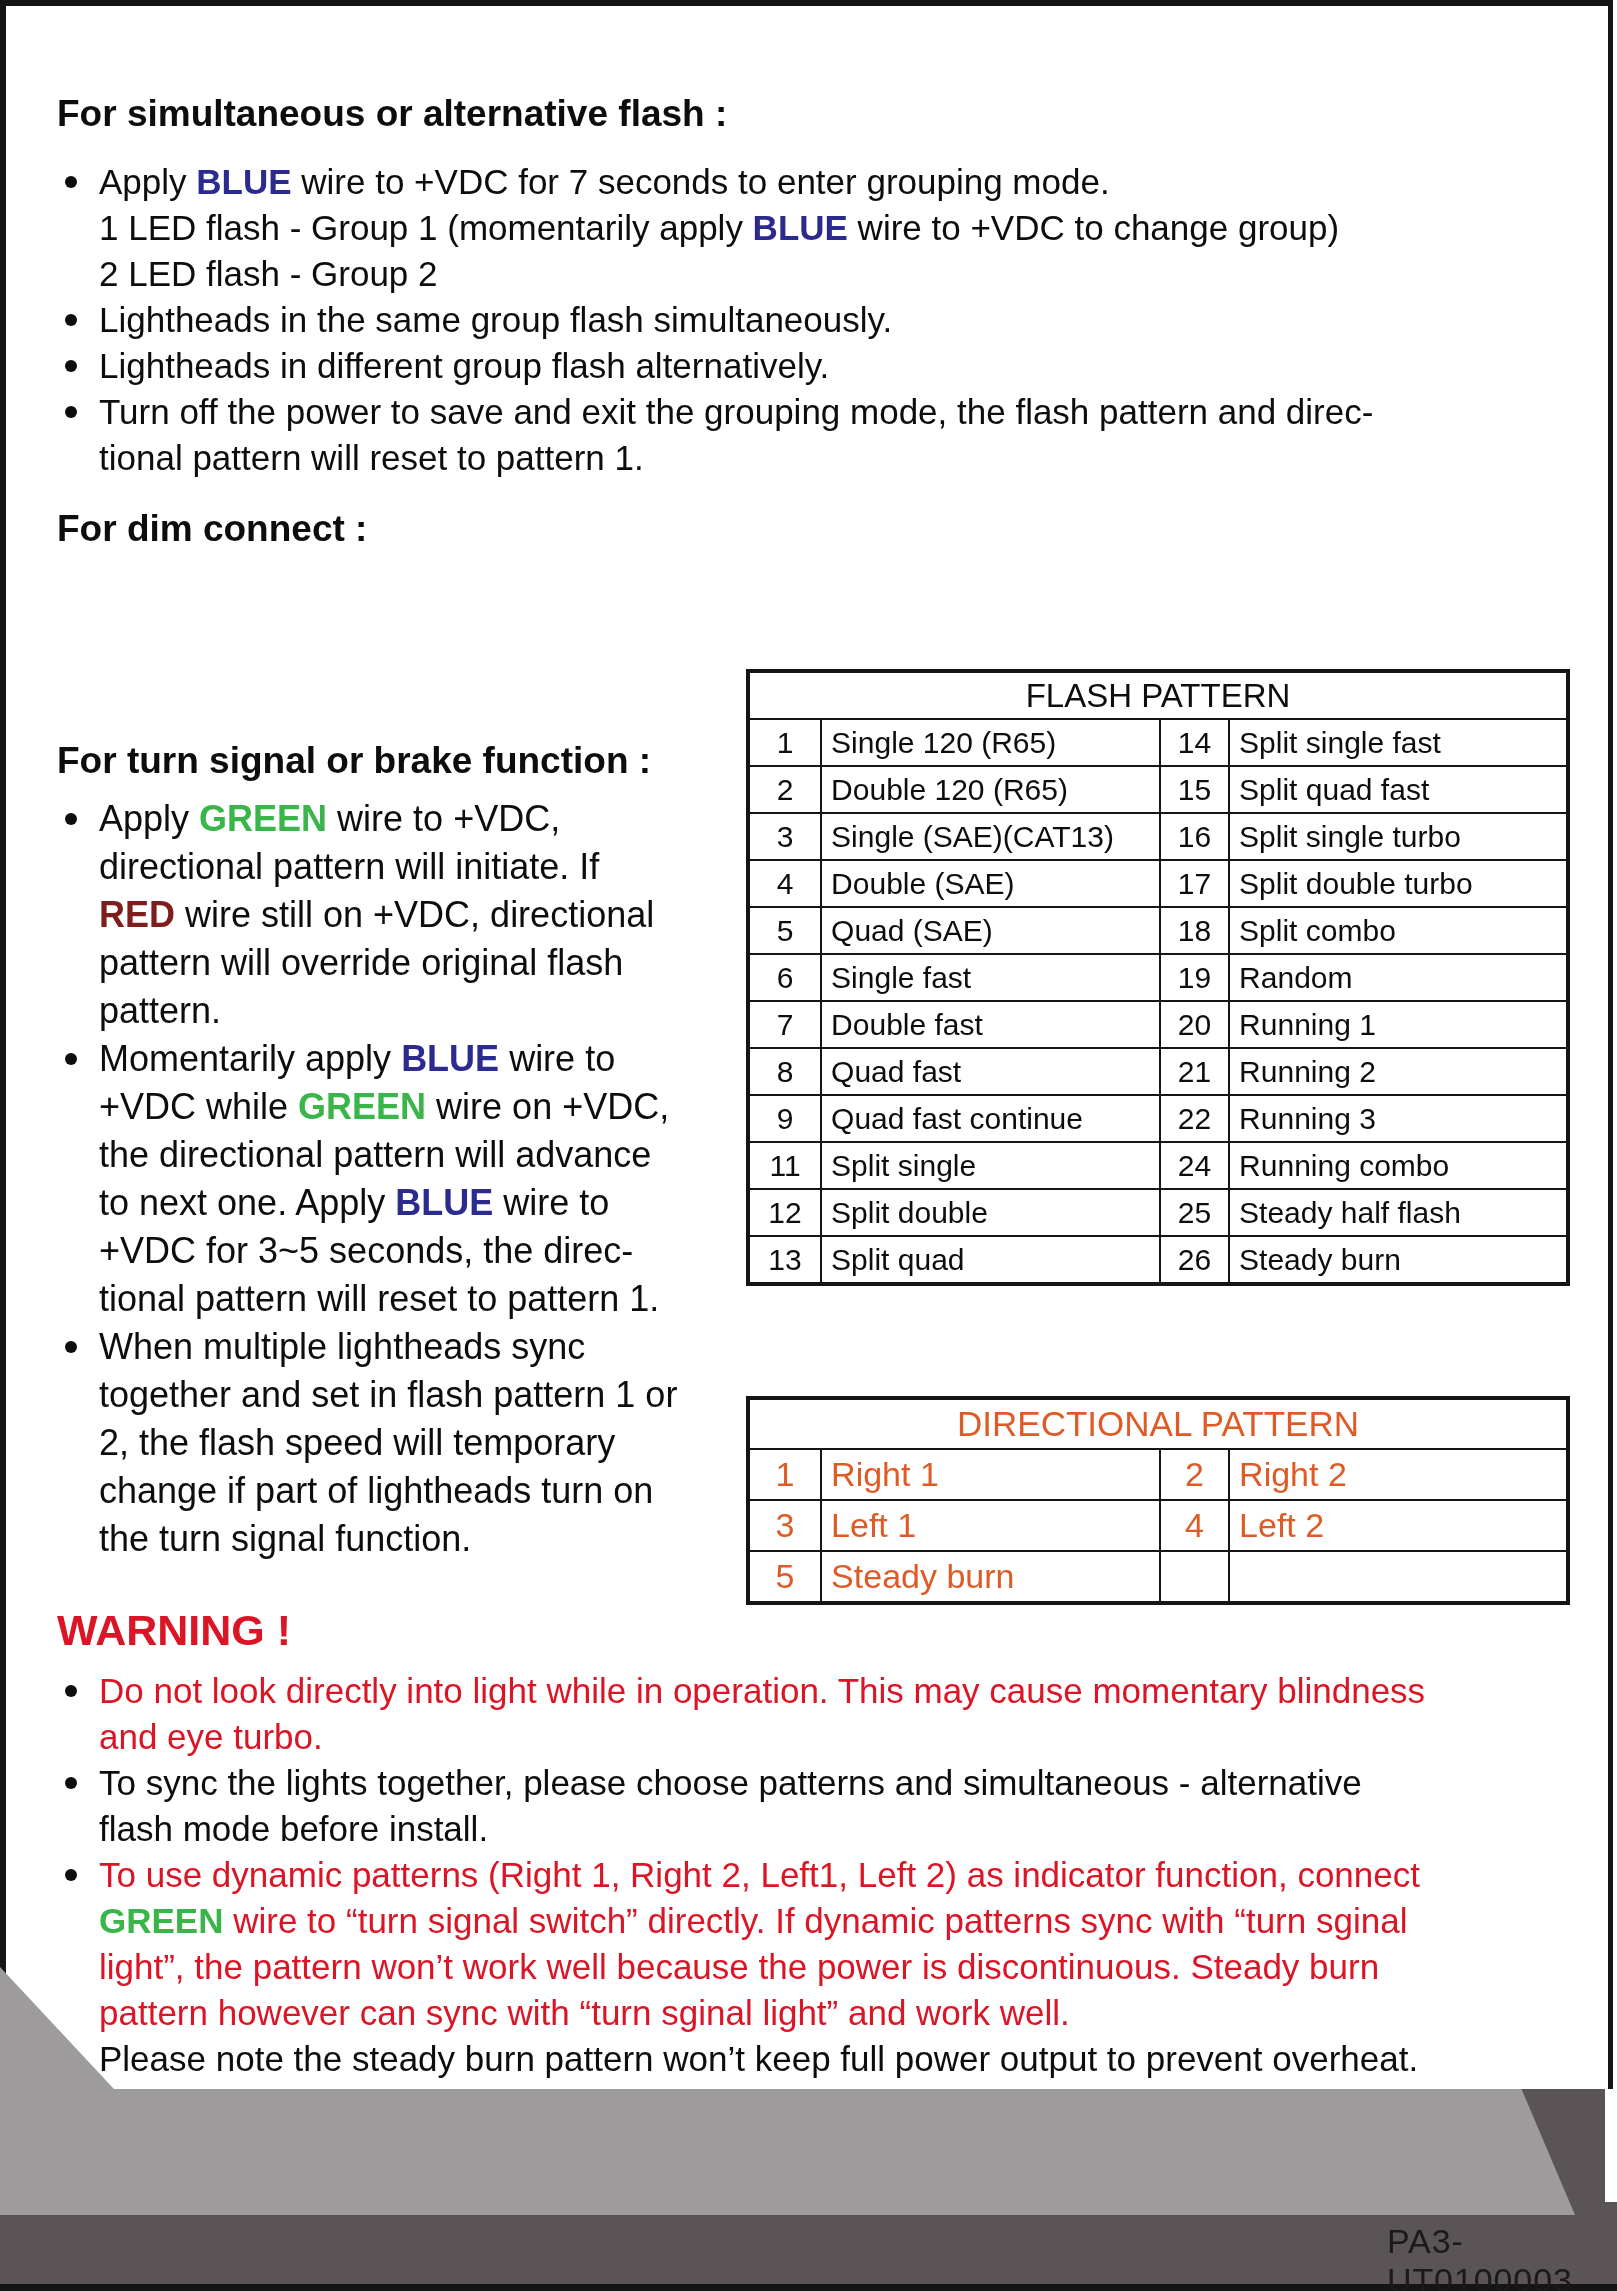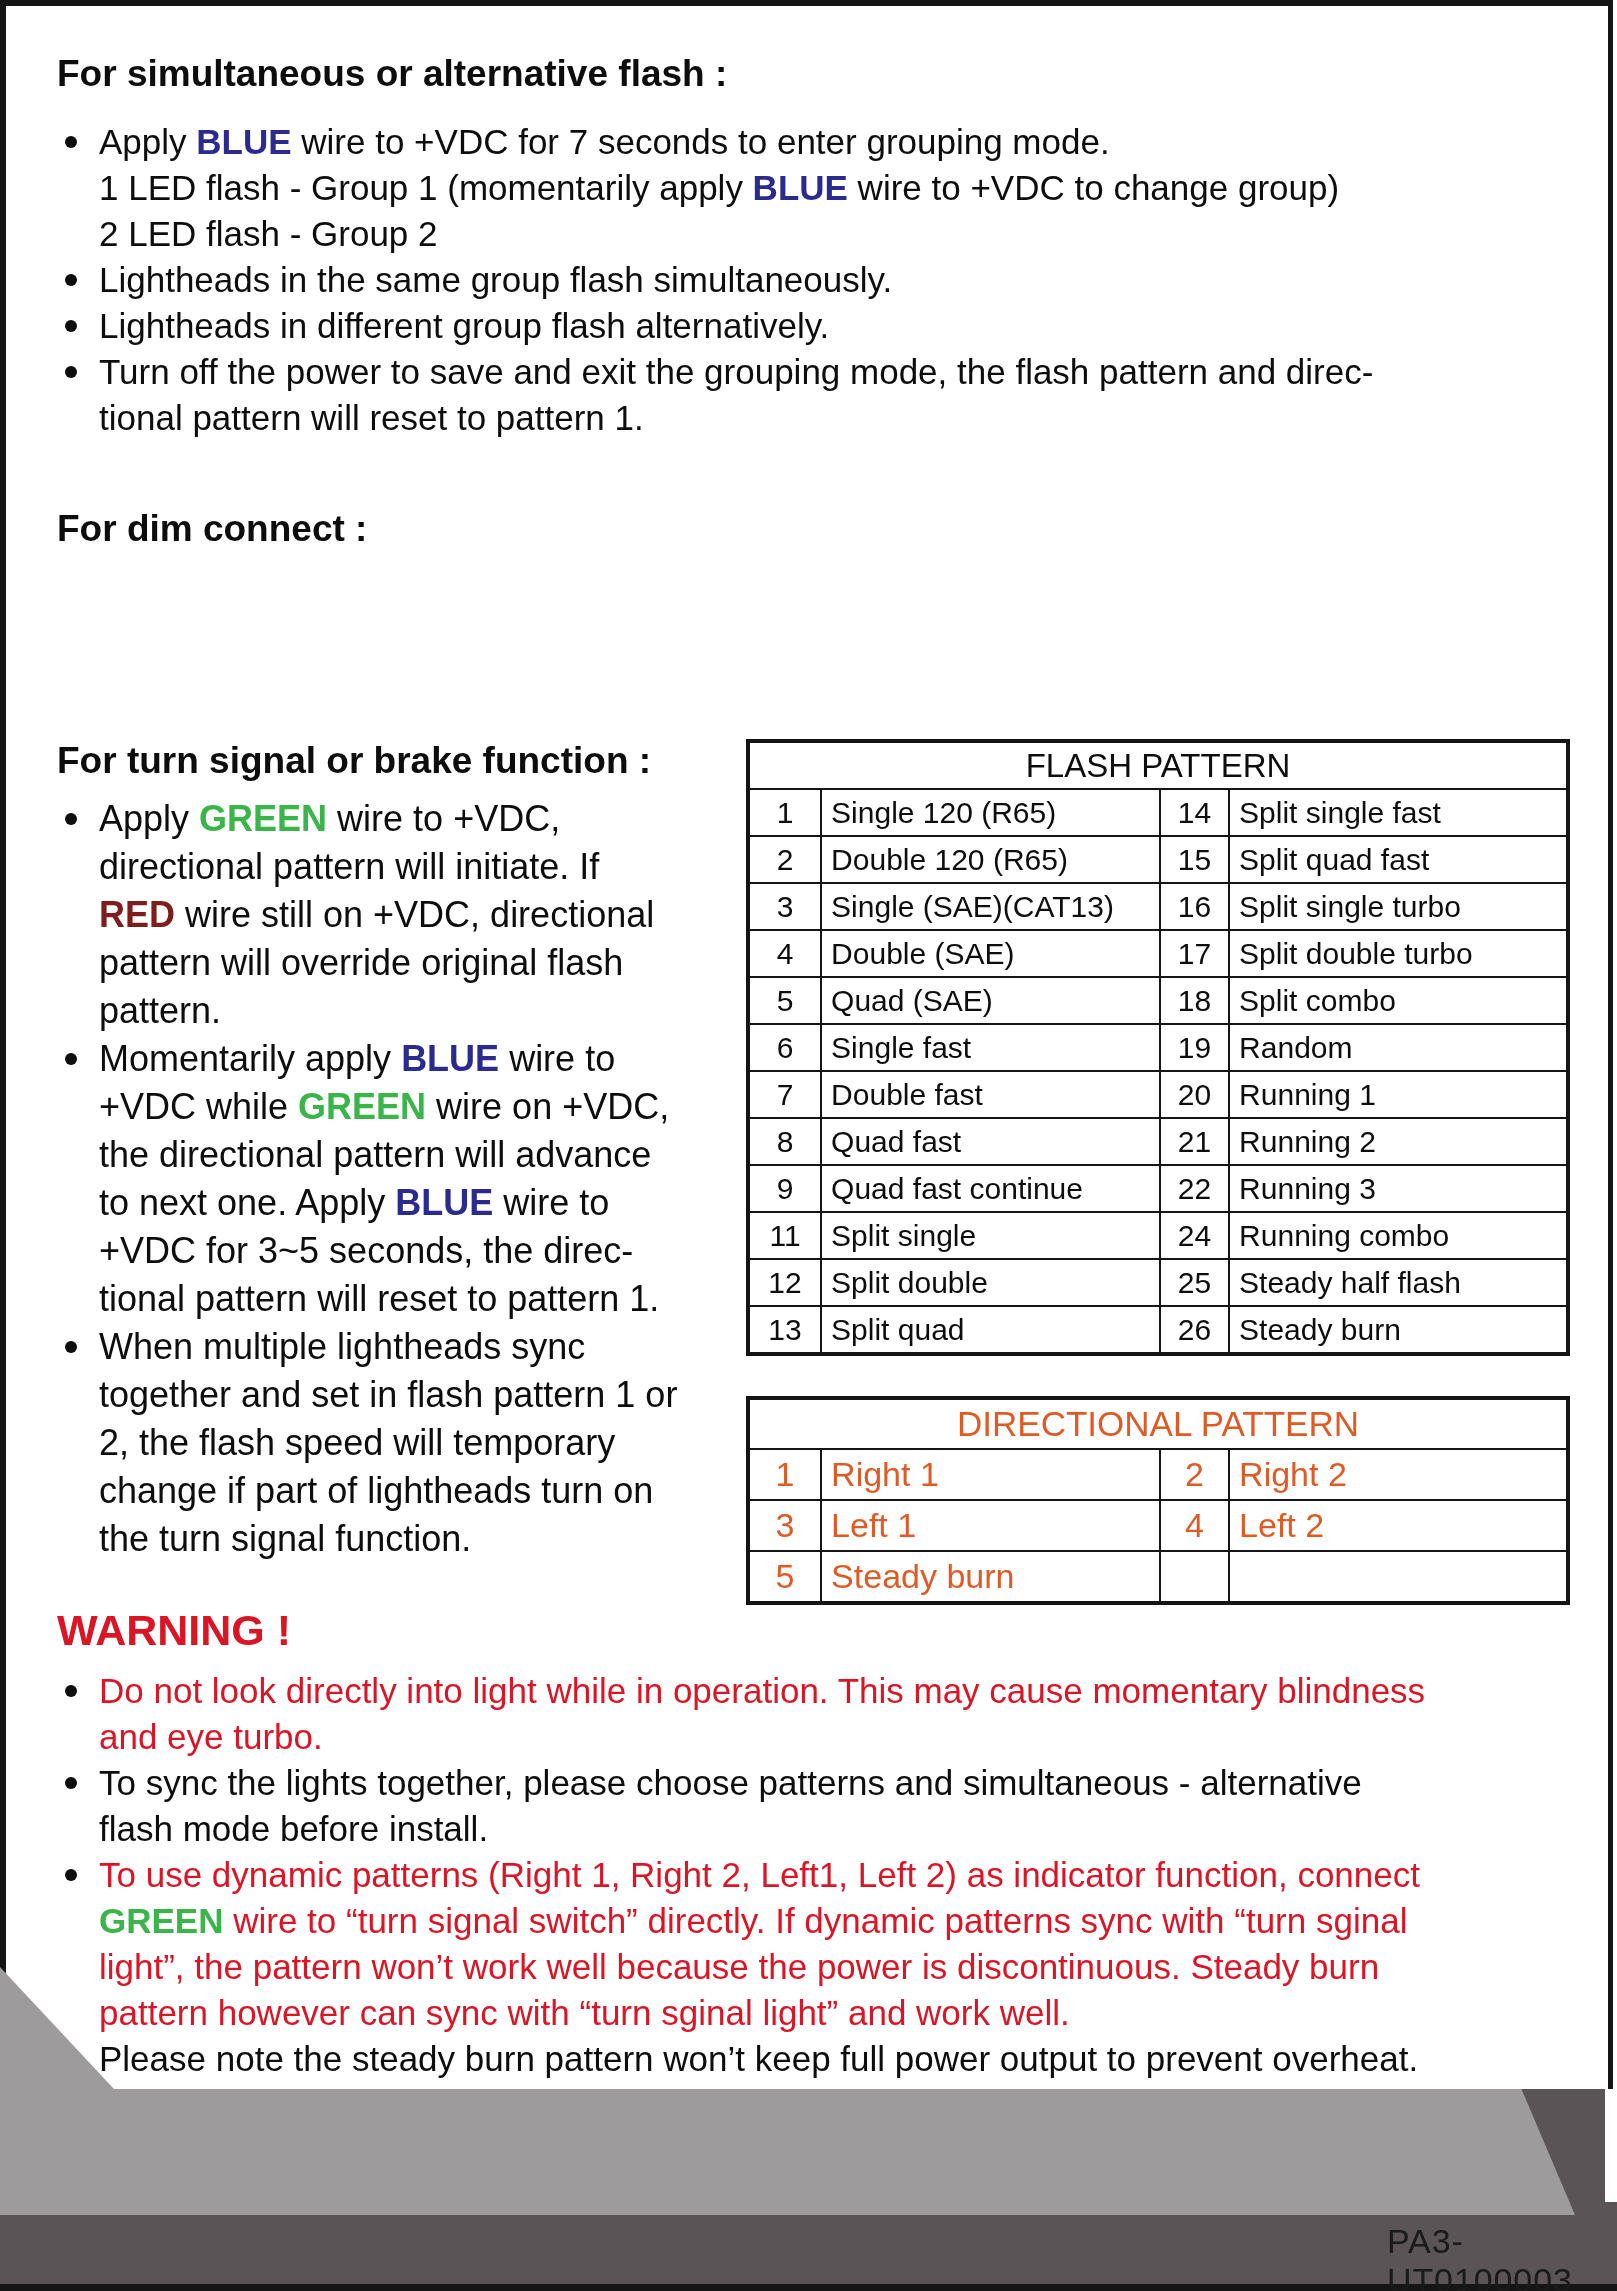--- a/index.html
+++ b/index.html
@@ -16,21 +16,21 @@
   .h1{font-size:37px;font-weight:bold;color:#0d0d0d;}
   .warn-h{font-size:43px;font-weight:bold;color:#da1525;margin-bottom:12.8px;}
 
   
   .bitem{display:flex;}
   .dot{flex:0 0 42px;position:relative;}
   .dot::before{content:"";position:absolute;left:8.2px;top:17.4px;width:12px;height:12px;border-radius:50%;background:#0d0d0d;}
   .btext{font-size:35px;line-height:46px;white-space:nowrap;color:#0d0d0d;}
 
   .sec-sim{position:absolute;left:57px;top:53px;width:1462px;}
-  .sec-sim .h1{margin-bottom:24px;}
+  .sec-sim .h1{margin-bottom:24px;margin-top:40px;}
 
   .sec-dim{position:absolute;left:57px;top:508px;width:1517px;}
   .sec-dim .h1{margin-bottom:22px;}
 
   .sec-turn{position:absolute;left:57px;top:740px;width:704px;}
   .sec-turn .h1{margin-bottom:12.8px;}
   .sec-turn .btext{font-size:36px;line-height:48px;}
   .sec-turn .dot::before{top:18.3px;}
 
   .sec-warn{position:absolute;left:57px;top:1606px;width:1535px;}
@@ -41,21 +41,21 @@
   .c-red{color:#7f1d1d;font-weight:bold;}
   .c-rtxt{color:#da1525;}
   .c-wht{color:#ffffff;font-weight:bold;-webkit-text-stroke:1.5px #000;}
 
   
   .ptable{border-collapse:collapse;table-layout:fixed;background:#fff;border:4.6px solid #151515;}
   .ptable th,.ptable td{border:2.7px solid #151515;overflow:hidden;white-space:nowrap;}
   .col-n1{width:73px;} .col-p1{width:339px;} .col-n2{width:69px;} .col-p2{width:339px;}
   td.num{text-align:center;}
   td.name{padding-left:9.1px;text-align:left;}
-  .flash{position:absolute;left:746px;top:739px;width:823px;}
+  .flash{position:absolute;left:746px;top:669px;width:823px;}
   .flash th{height:43px;font-size:33px;font-weight:normal;color:#0d0d0d;}
   .flash td{height:43px;font-size:30px;color:#0d0d0d;}
   .dir{position:absolute;left:746px;top:1396px;width:823px;color:#de5b26;}
   .dir th{height:46px;font-size:35px;font-weight:normal;}
   .dir td{height:47px;font-size:34px;}
 
   
   .f-light-corner{position:absolute;left:0;top:1967px;width:114px;height:122px;background:#9e9b9c;clip-path:polygon(0 0,100% 100%,0 100%);}
   .f-dark{position:absolute;left:0;top:2089px;width:1617px;height:197px;background:#5a5456;}
   .f-light{position:absolute;left:0;top:2089px;width:1575px;height:126px;background:#9e9b9c;clip-path:polygon(0 0,96.6% 0,100% 100%,0 100%);}

